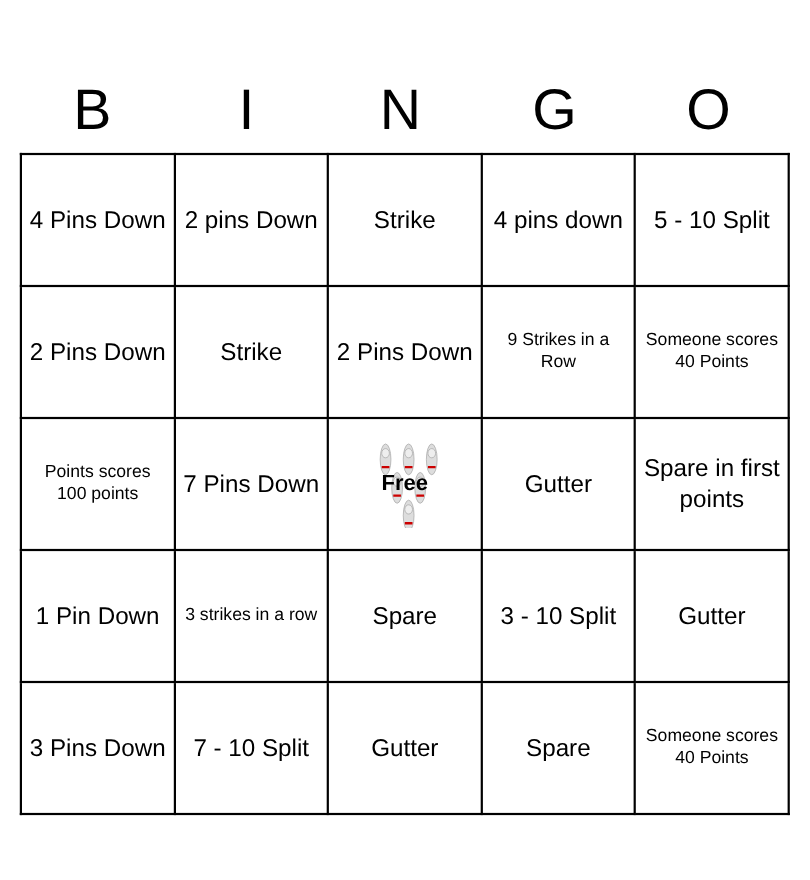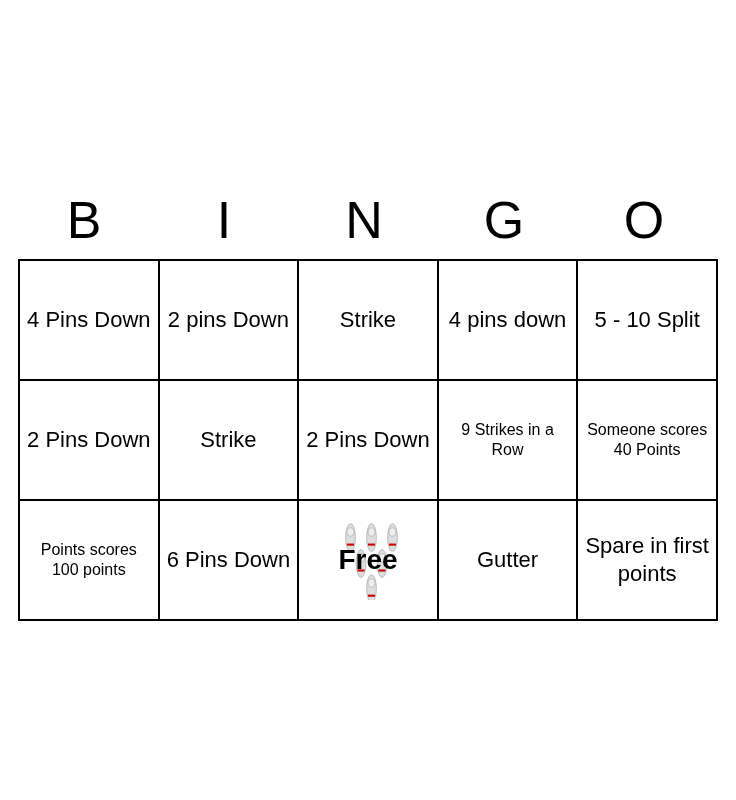--- a/index.html
+++ b/index.html
@@ -73,21 +73,21 @@
       position: relative;
     }
 
     .pins-svg {
       width: 70px;
       height: 80px;
     }
 
     .free-label {
       position: absolute;
-      font-size: 28px;
+      font-size: 20px;
       font-weight: bold;
       color: #000;
       z-index: 2;
     }
   </style>
 </head>
 <body>
 
 <div class="bingo-container">
   <div class="bingo-header">
@@ -112,21 +112,21 @@
         </tr>
         <tr>
           <td>2 Pins Down</td>
           <td>Strike</td>
           <td>2 Pins Down</td>
           <td class="small-text">9 Strikes in a Row</td>
           <td class="small-text">Someone scores 40 Points</td>
         </tr>
         <tr>
           <td class="small-text">Points scores 100 points</td>
-          <td>6 Pins Down</td>
+          <td>7 Pins Down</td>
           <td class="free-cell">
           <div class="bowling-pins">
             <svg class="pins-svg" viewBox="0 0 100 110" xmlns="http://www.w3.org/2000/svg">
 
               <g transform="translate(10,5)">
                 <ellipse cx="15" cy="18" rx="7" ry="20" fill="#ddd" stroke="#aaa" stroke-width="1"></ellipse>
                 <ellipse cx="15" cy="10" rx="5" ry="6" fill="#eee" stroke="#aaa" stroke-width="1"></ellipse>
                 <line x1="10" y1="28" x2="20" y2="28" stroke="#cc0000" stroke-width="3"></line>
               </g>
               <g transform="translate(40,5)">
@@ -156,15 +156,29 @@
                 <ellipse cx="15" cy="10" rx="5" ry="6" fill="#eee" stroke="#aaa" stroke-width="1"></ellipse>
                 <line x1="10" y1="28" x2="20" y2="28" stroke="#cc0000" stroke-width="3"></line>
               </g>
             </svg>
             <span class="free-label">Free</span>
           </div>
         </td>
           <td>Gutter</td>
           <td>Spare in first points</td>
         </tr>
+        <tr>
+          <td>1 Pin Down</td>
+          <td class="small-text">3 strikes in a row</td>
+          <td>Spare</td>
+          <td>3 - 10 Split</td>
+          <td>Gutter</td>
+        </tr>
+        <tr>
+          <td>3 Pins Down</td>
+          <td>7 - 10 Split</td>
+          <td>Gutter</td>
+          <td>Spare</td>
+          <td class="small-text">Someone scores 40 Points</td>
+        </tr>
       </tbody>
   </table>
 </div>
 
 </body></html>

